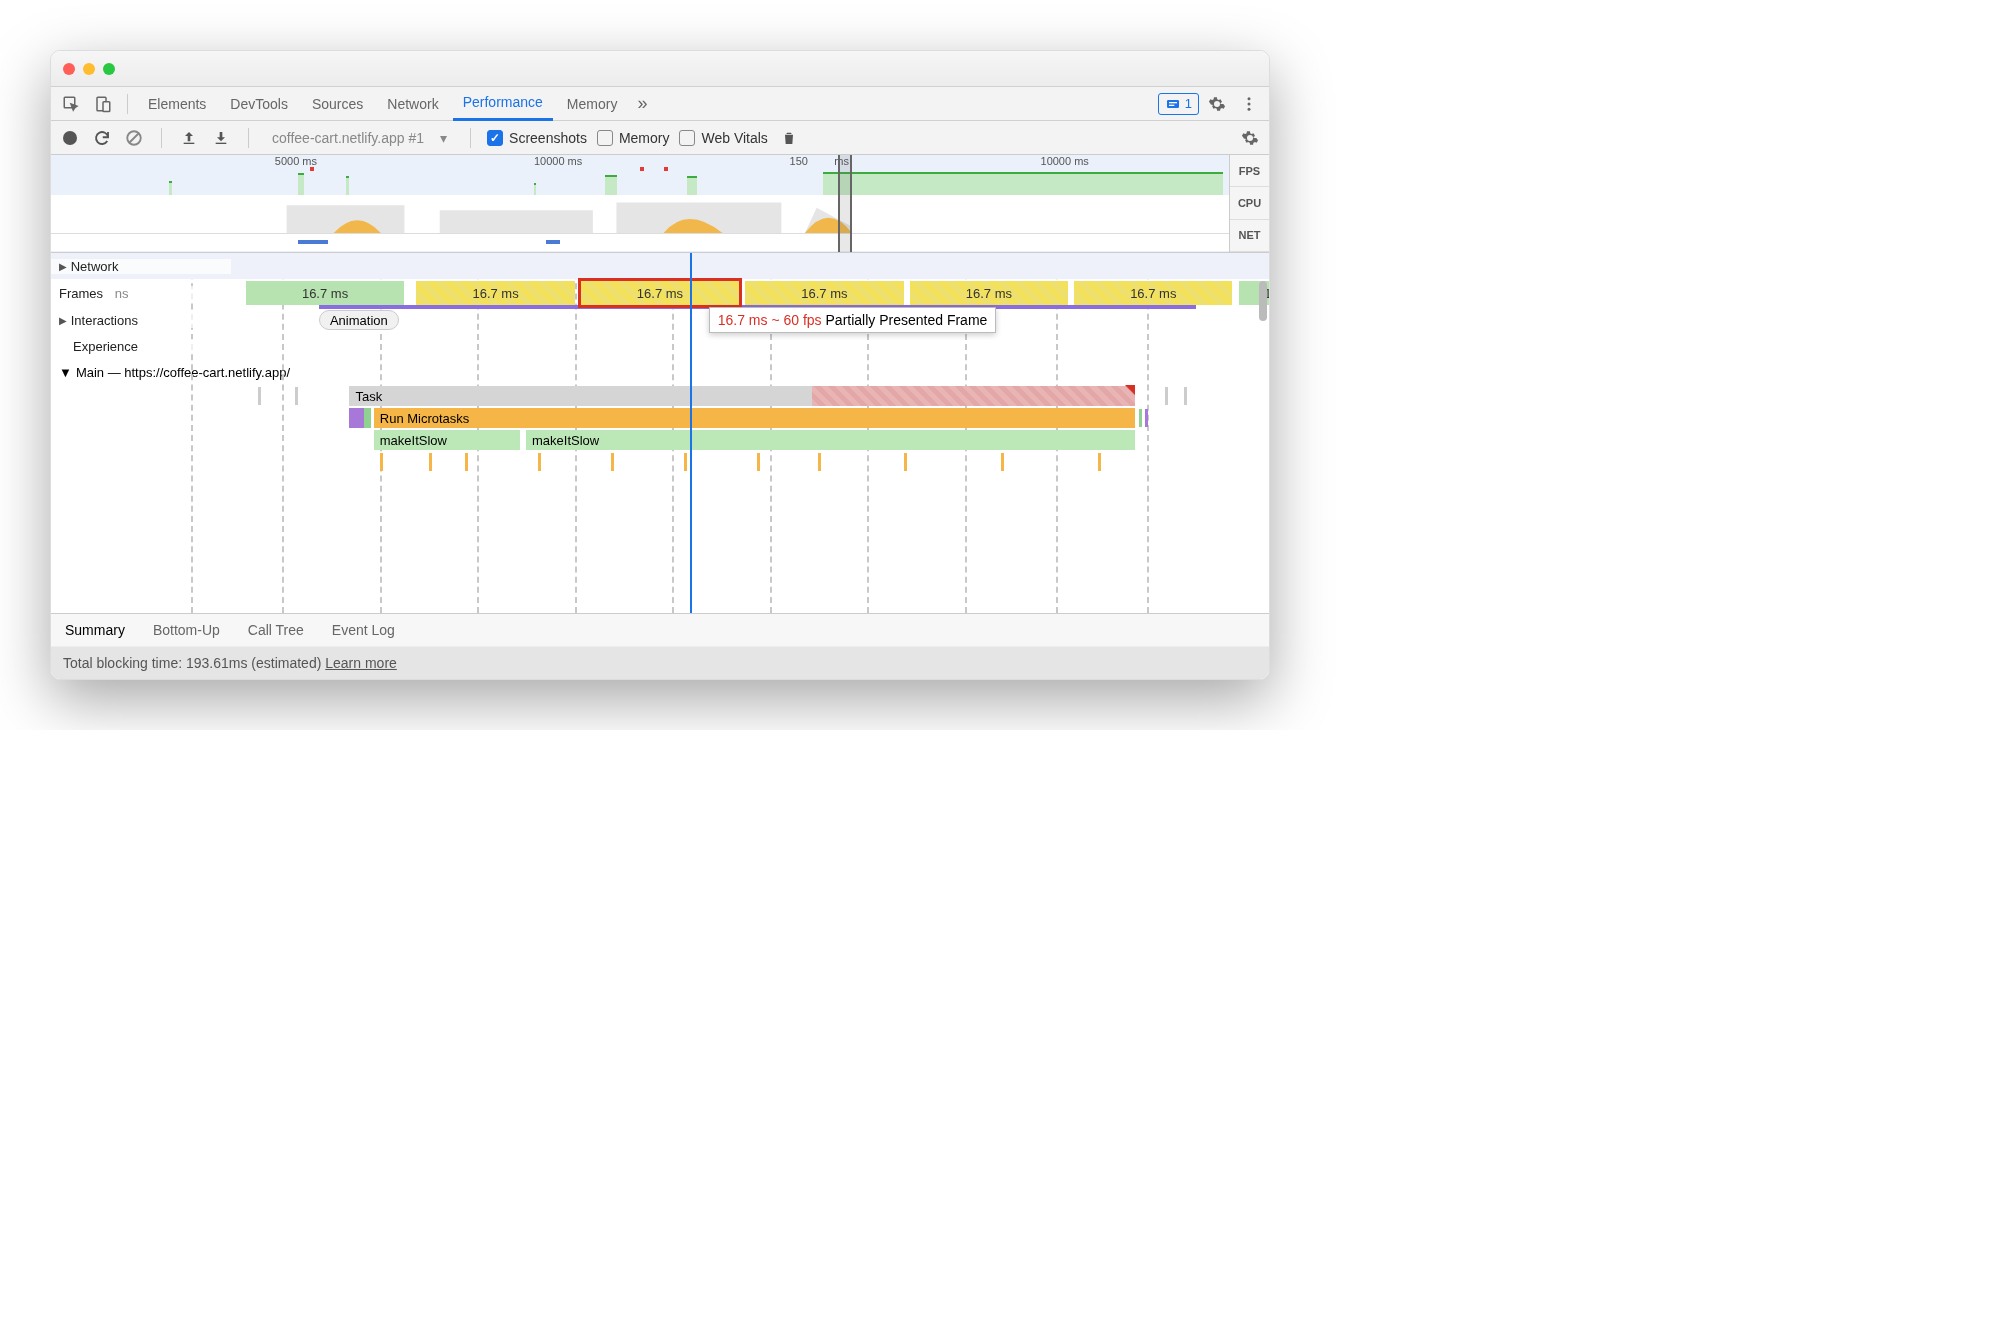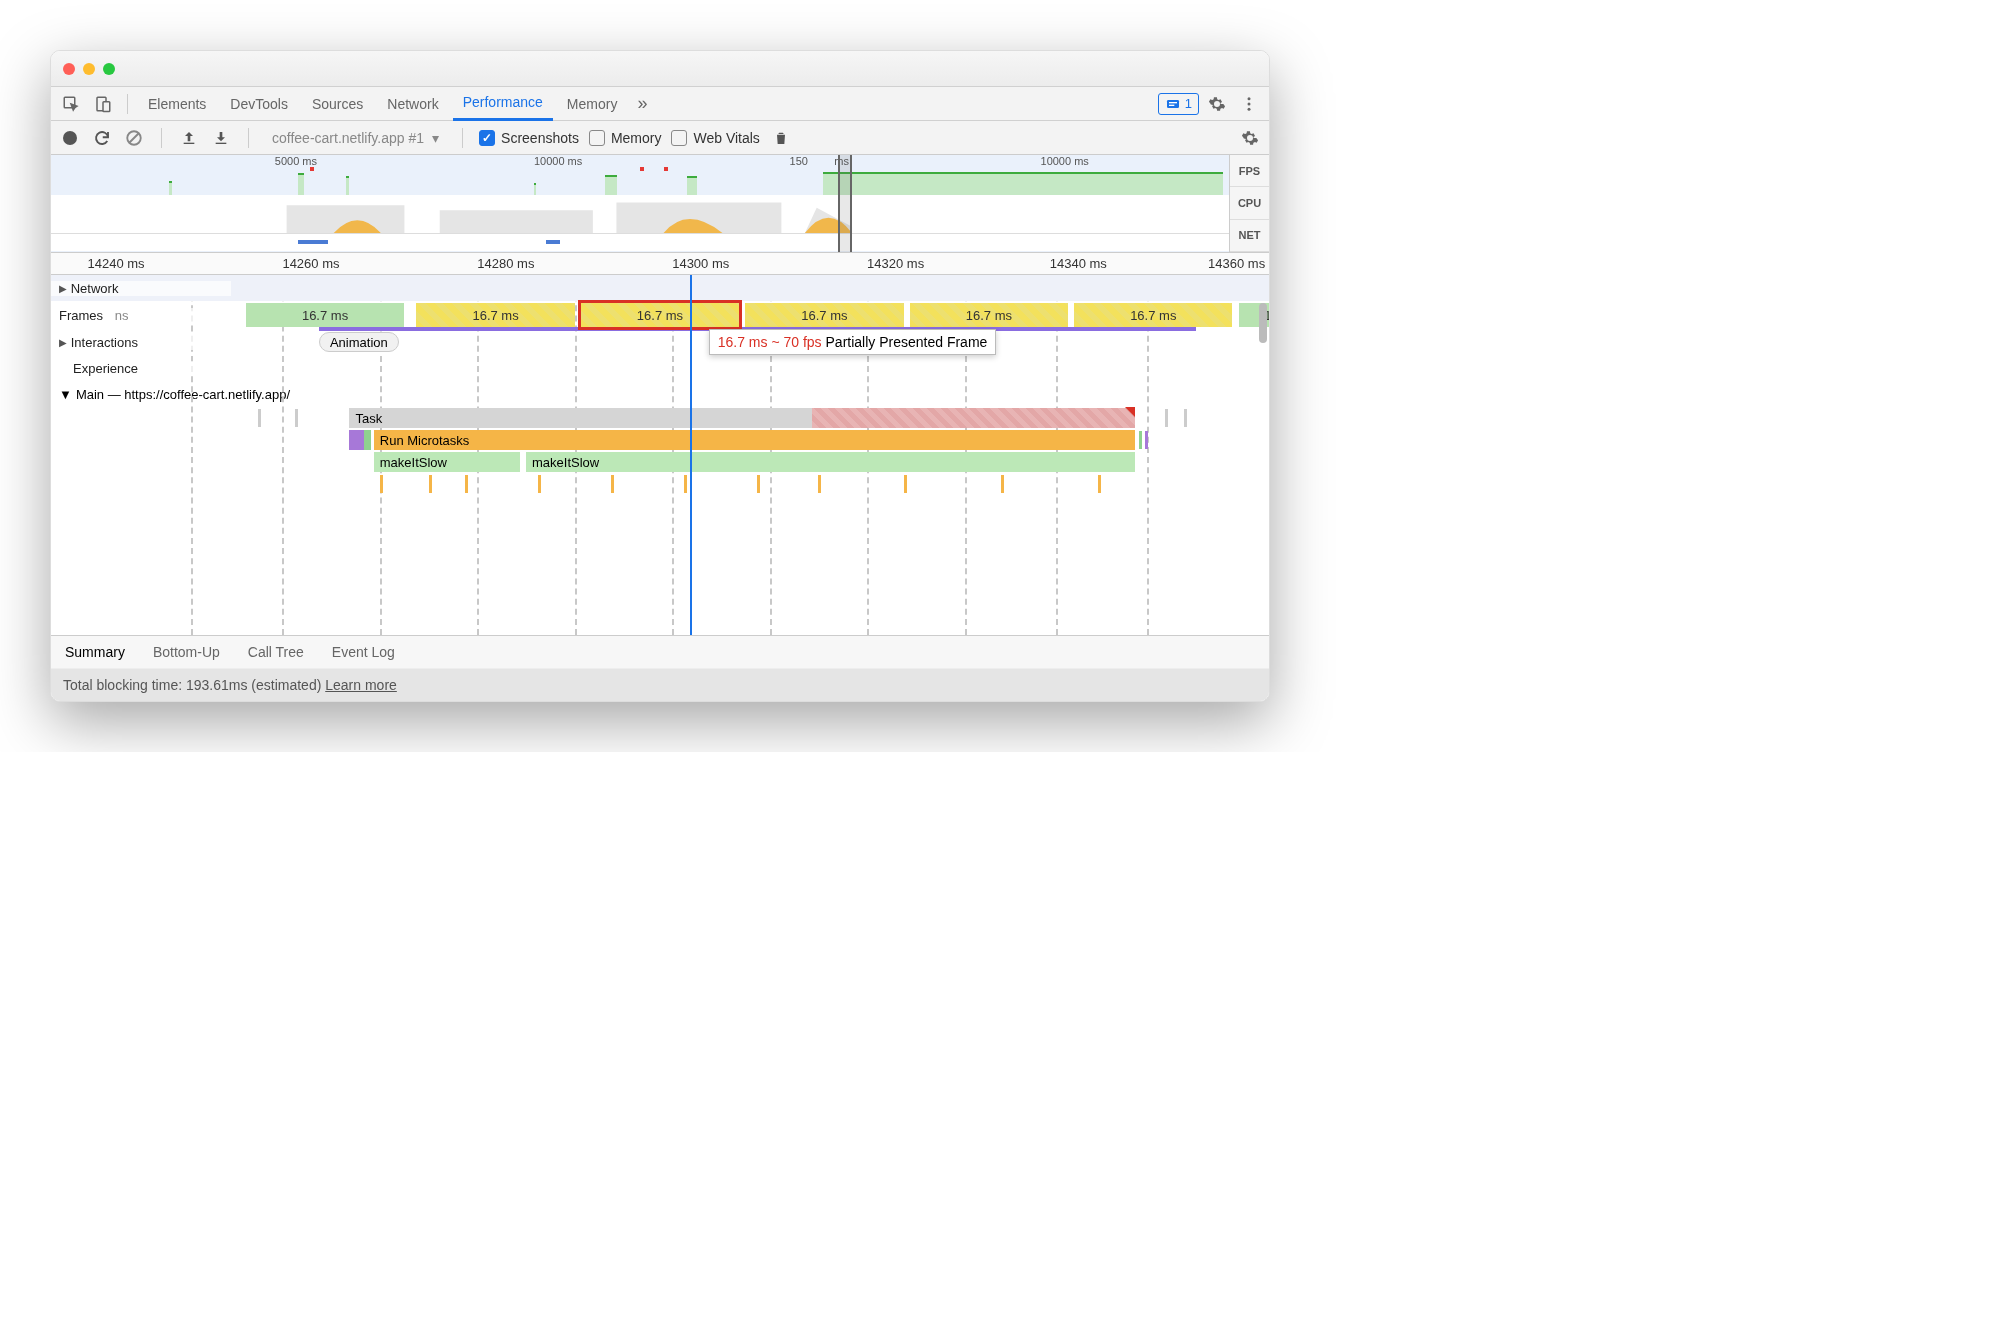--- a/index.html
+++ b/index.html
@@ -19,21 +19,21 @@
 .tab { padding: 0 10px; height:34px; display:flex; align-items:center; color:#666; font-size:14px; cursor:pointer; }
 .tab.active { color:#1a73e8; border-bottom:3px solid #1a73e8; font-weight:500; }
 .more { color:#666; padding:0 6px; font-size:18px; }
 .spacer{flex:1;}
 .issuebadge { display:flex; align-items:center; gap:4px; border:1px solid #1a73e8; border-radius:3px; padding:2px 6px; color:#1a73e8; font-size:13px; cursor:pointer;}
 .issuebadge svg{width:16px;height:16px;}
 
 .toolbar { height:34px; display:flex; align-items:center; border-bottom:1px solid #ccc; padding:0 8px; gap:10px; background:#f3f3f3; }
 .toolbtn { width:22px; height:22px; display:flex; align-items:center; justify-content:center; color:#666; cursor:pointer; }
 .rec { width:14px; height:14px; border-radius:50%; background:#555; }
-.sessionsel { color:#888; font-size:14px; padding:2px 6px; border:1px solid transparent; display:flex; align-items:flex-start; gap:8px; }
+.sessionsel { color:#888; font-size:14px; padding:2px 6px; border:1px solid transparent; display:flex; align-items:flex-start; gap:16px; }
 .chk { display:flex; align-items:center; gap:6px; font-size:14px; color:#333; }
 .cbox{ width:16px;height:16px;border:1.5px solid #888; border-radius:3px; display:flex;align-items:center;justify-content:center;}
 .cbox.on{background:#1a73e8;border-color:#1a73e8;}
 .cbox.on::after{content:"✓";color:#fff;font-size:12px;font-weight:bold;}
 
 .overview { position:relative; height:98px; border-bottom:1px solid #ccc; background:#eaf1fb; }
 .ovticks { position:absolute; top:0; left:0; right:40px; height:16px; font-size:11px; color:#555; }
 .ovticks span{ position:absolute; }
 .ovlabels { position:absolute; right:0; top:0; bottom:0; width:40px; background:#f5f5f5; border-left:1px solid #ccc; font-size:11px; font-weight:bold; color:#555; display:flex; flex-direction:column; }
 .ovlabels div{flex:1;display:flex;align-items:center;justify-content:center;border-bottom:1px solid #ddd;}
@@ -240,29 +240,20 @@
       <div style="position:absolute;left:42%;width:14px;height:4px;top:6px;background:#4a7bd4"></div>
     </div>
     <div class="scrubber" style="left:64.6%;width:1.2%"></div>
     <div class="ovlabels">
       <div>FPS</div>
       <div>CPU</div>
       <div>NET</div>
     </div>
   </div>
 
-  <div class="ruler">
-    <span style="left:3%">14240 ms</span>
-    <span style="left:19%">14260 ms</span>
-    <span style="left:35%">14280 ms</span>
-    <span style="left:51%">14300 ms</span>
-    <span style="left:67%">14320 ms</span>
-    <span style="left:82%">14340 ms</span>
-    <span style="left:95%">14360 ms</span>
-  </div>
 
   <div class="tracks">
     <div class="gridlines">
       <div class="gline" style="left:11.5%"></div>
         <div class="gline" style="left:19%"></div>
       <div class="gline" style="left:27%"></div>
         <div class="gline" style="left:35%"></div>
       <div class="gline" style="left:43%"></div>
         <div class="gline" style="left:51%"></div>
       <div class="gline" style="left:59%"></div>
@@ -296,21 +287,21 @@
 
     <div class="track interrow">
       <div class="trackhead">
           <span class="arrow">▶</span>
           <span>Interactions</span>
         </div>
       <div class="trackbody">
         <div class="anim" style="left:22%">Animation</div>
       </div>
       <div class="tooltip" style="left:54%;top:0">
-        <span class="r">16.7 ms ~ 70 fps</span>
+        <span class="r">16.7 ms ~ 60 fps</span>
         <span>Partially Presented Frame</span>
       </div>
     </div>
 
     <div class="track">
       <div class="trackhead">
           <span style="width:10px"></span>
           <span>Experience</span>
         </div>
     </div>

